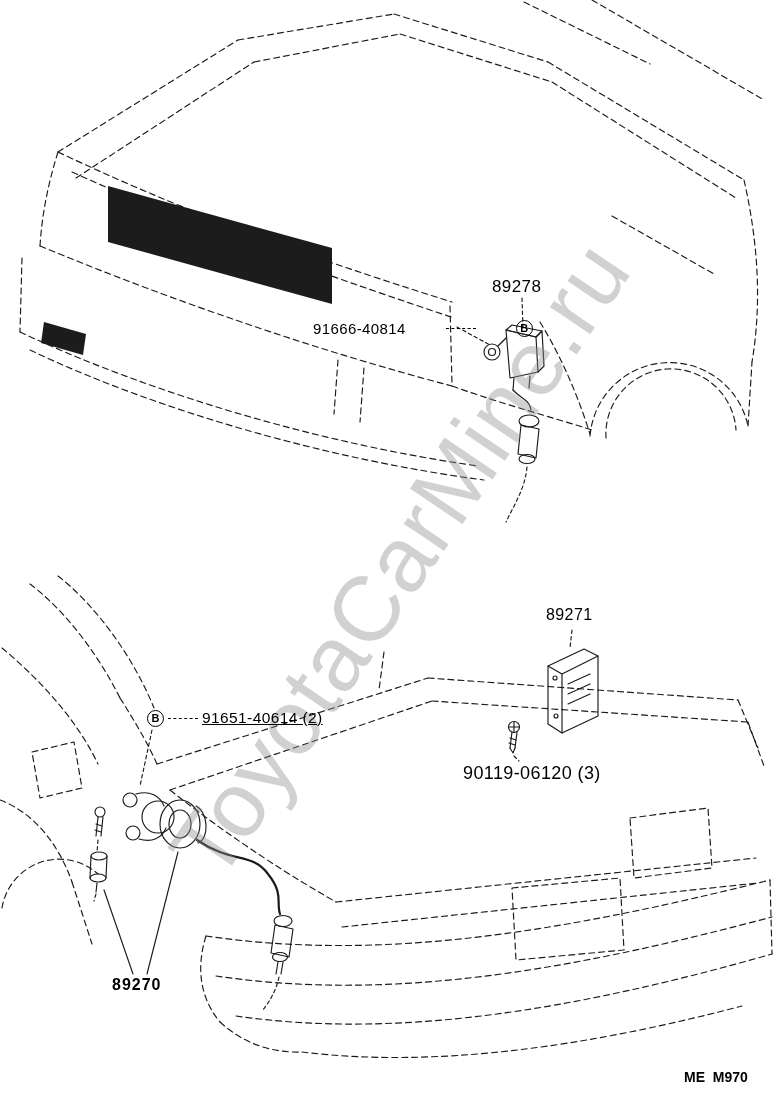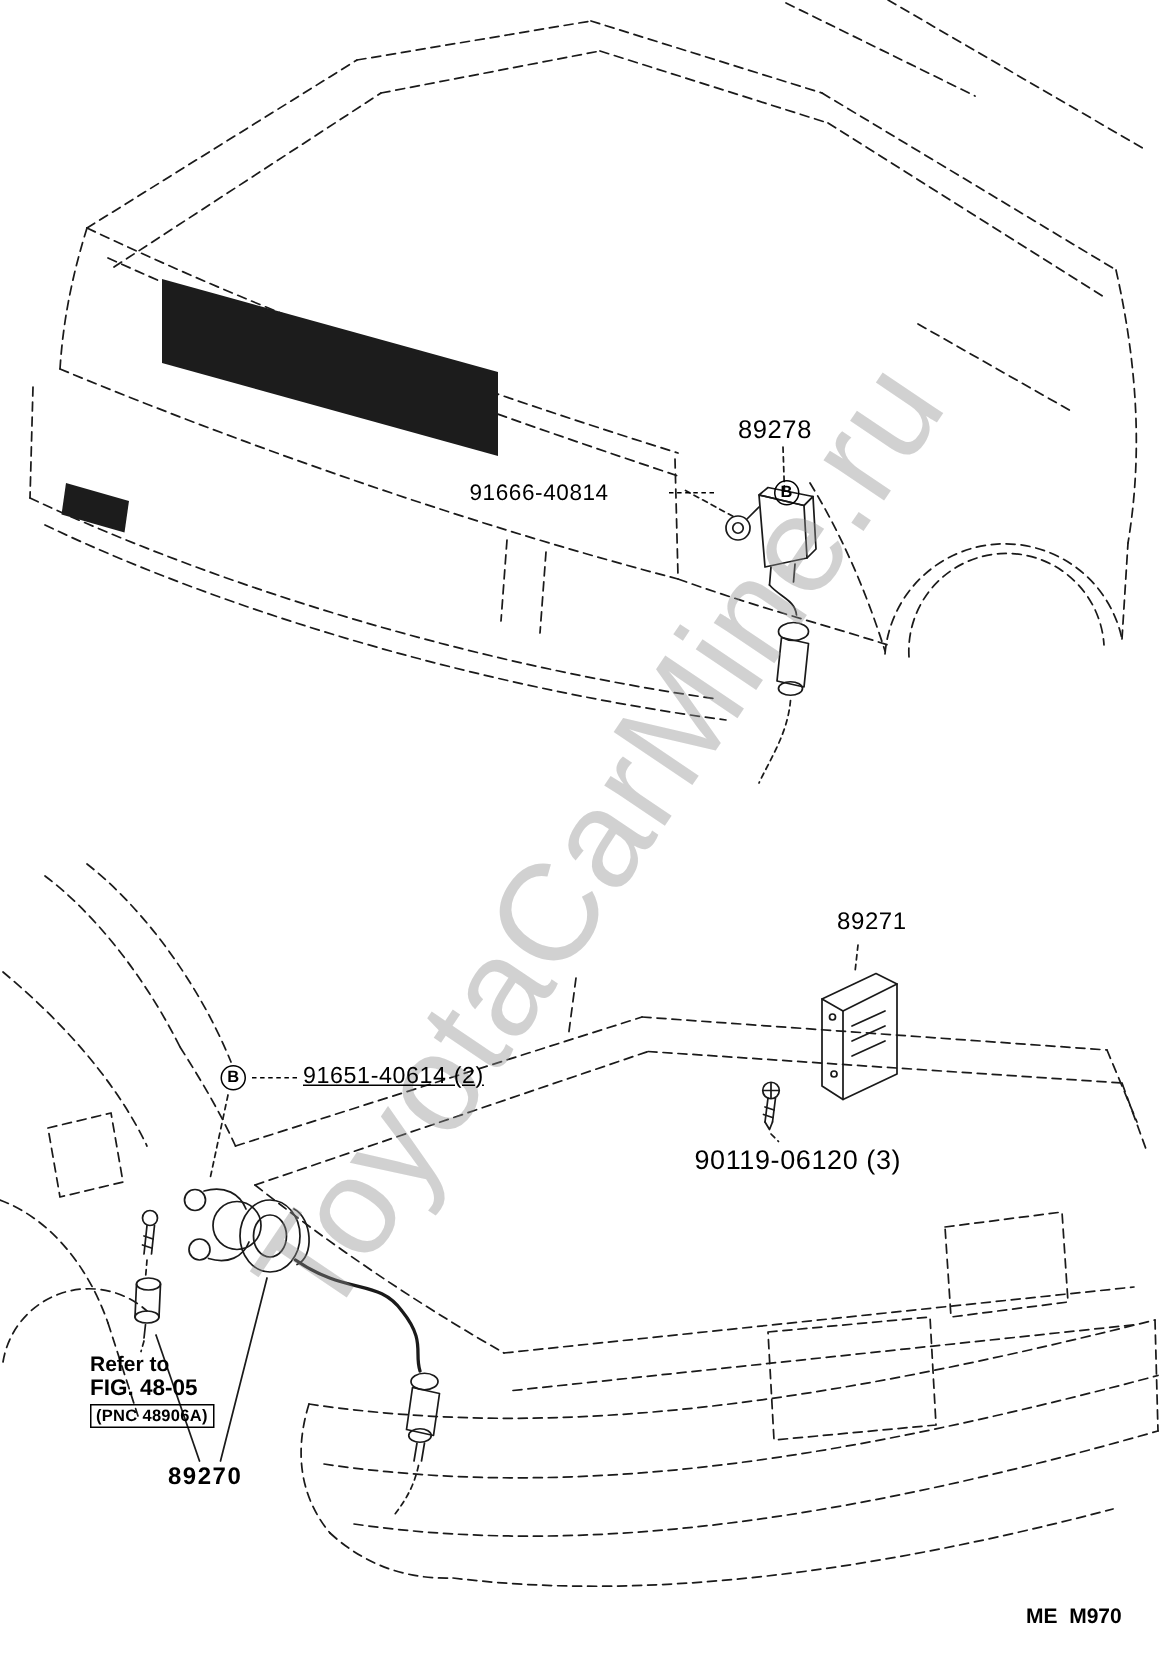--- a/index.html
+++ b/index.html
@@ -185,33 +185,28 @@
   <div class="watermark">ToyotaCarMine.ru</div>
 
   <div class="label pn" style="left:492px;top:277px;font-size:17px;">89278</div>
 
   <div class="label row" style="left:313px;top:320px;gap:36px;">
     <span class="pn" style="font-size:15px;">91666-40814</span>
     <span class="dashlink"></span>
     <span class="bcircle">B</span>
   </div>
 
-  <div class="label pn" style="left:546px;top:606px;margin-left:12px;">89271</div>
+  <div class="label pn" style="left:546px;top:606px;">89271</div>
 
   <div class="label pn" style="left:463px;top:763px;font-size:18px;">90119-06120 (3)</div>
 
   <div class="label row" style="left:147px;top:709px;">
     <span class="bcircle">B</span>
     <span class="dashlink"></span>
     <span class="pn" style="font-size:15.5px;text-decoration:underline;">91651-40614 (2)</span>
   </div>
 
-  <div class="label" style="left:60px;top:901px;">
-    <div class="bold" style="font-size:14px;">Refer to</div>
-    <div class="bold" style="font-size:15px;">FIG. 48-05</div>
-    <div class="pncbox">(PNC 48906A)</div>
-  </div>
 
   <div class="label pn bold" style="left:112px;top:976px;letter-spacing:1px;">89270</div>
 
   <div class="label bold" style="left:684px;top:1069px;font-size:14px;white-space:pre;">ME  M970</div>
 
 </div>
 
 </body></html>

